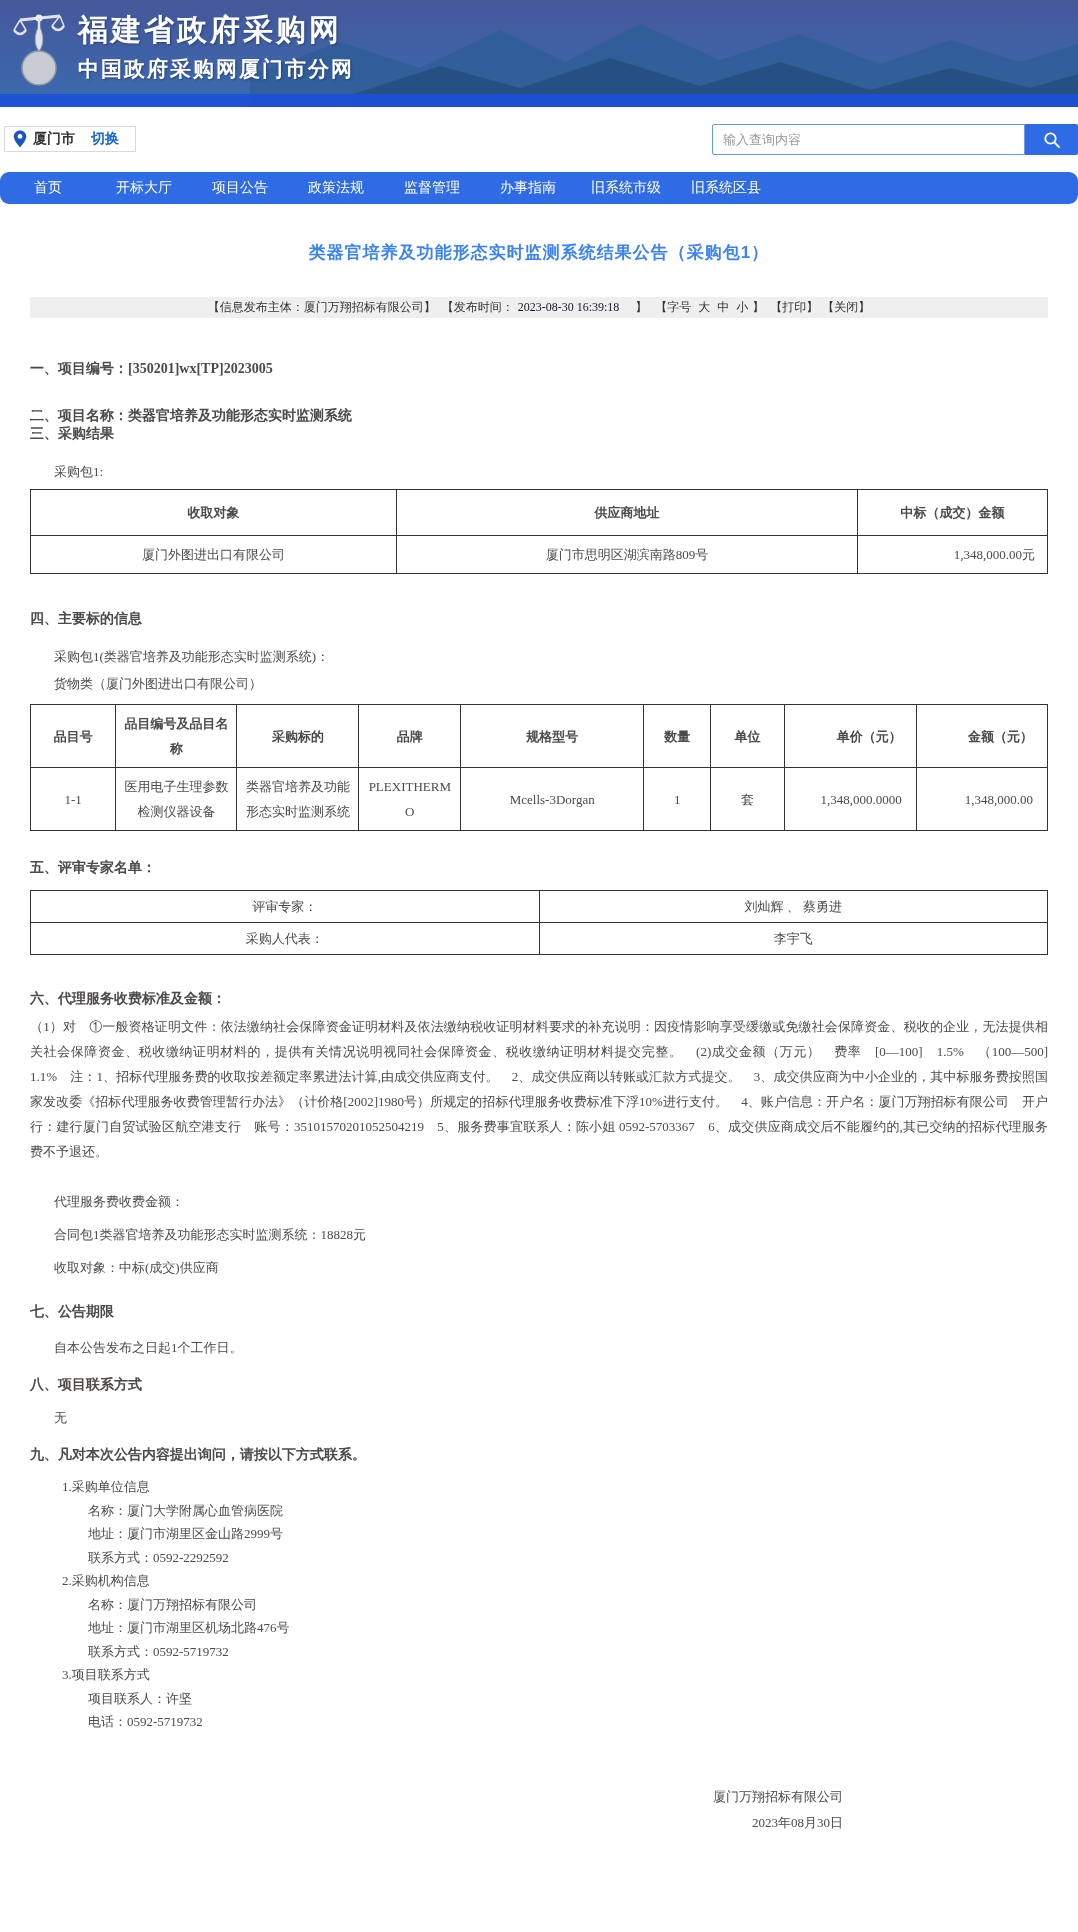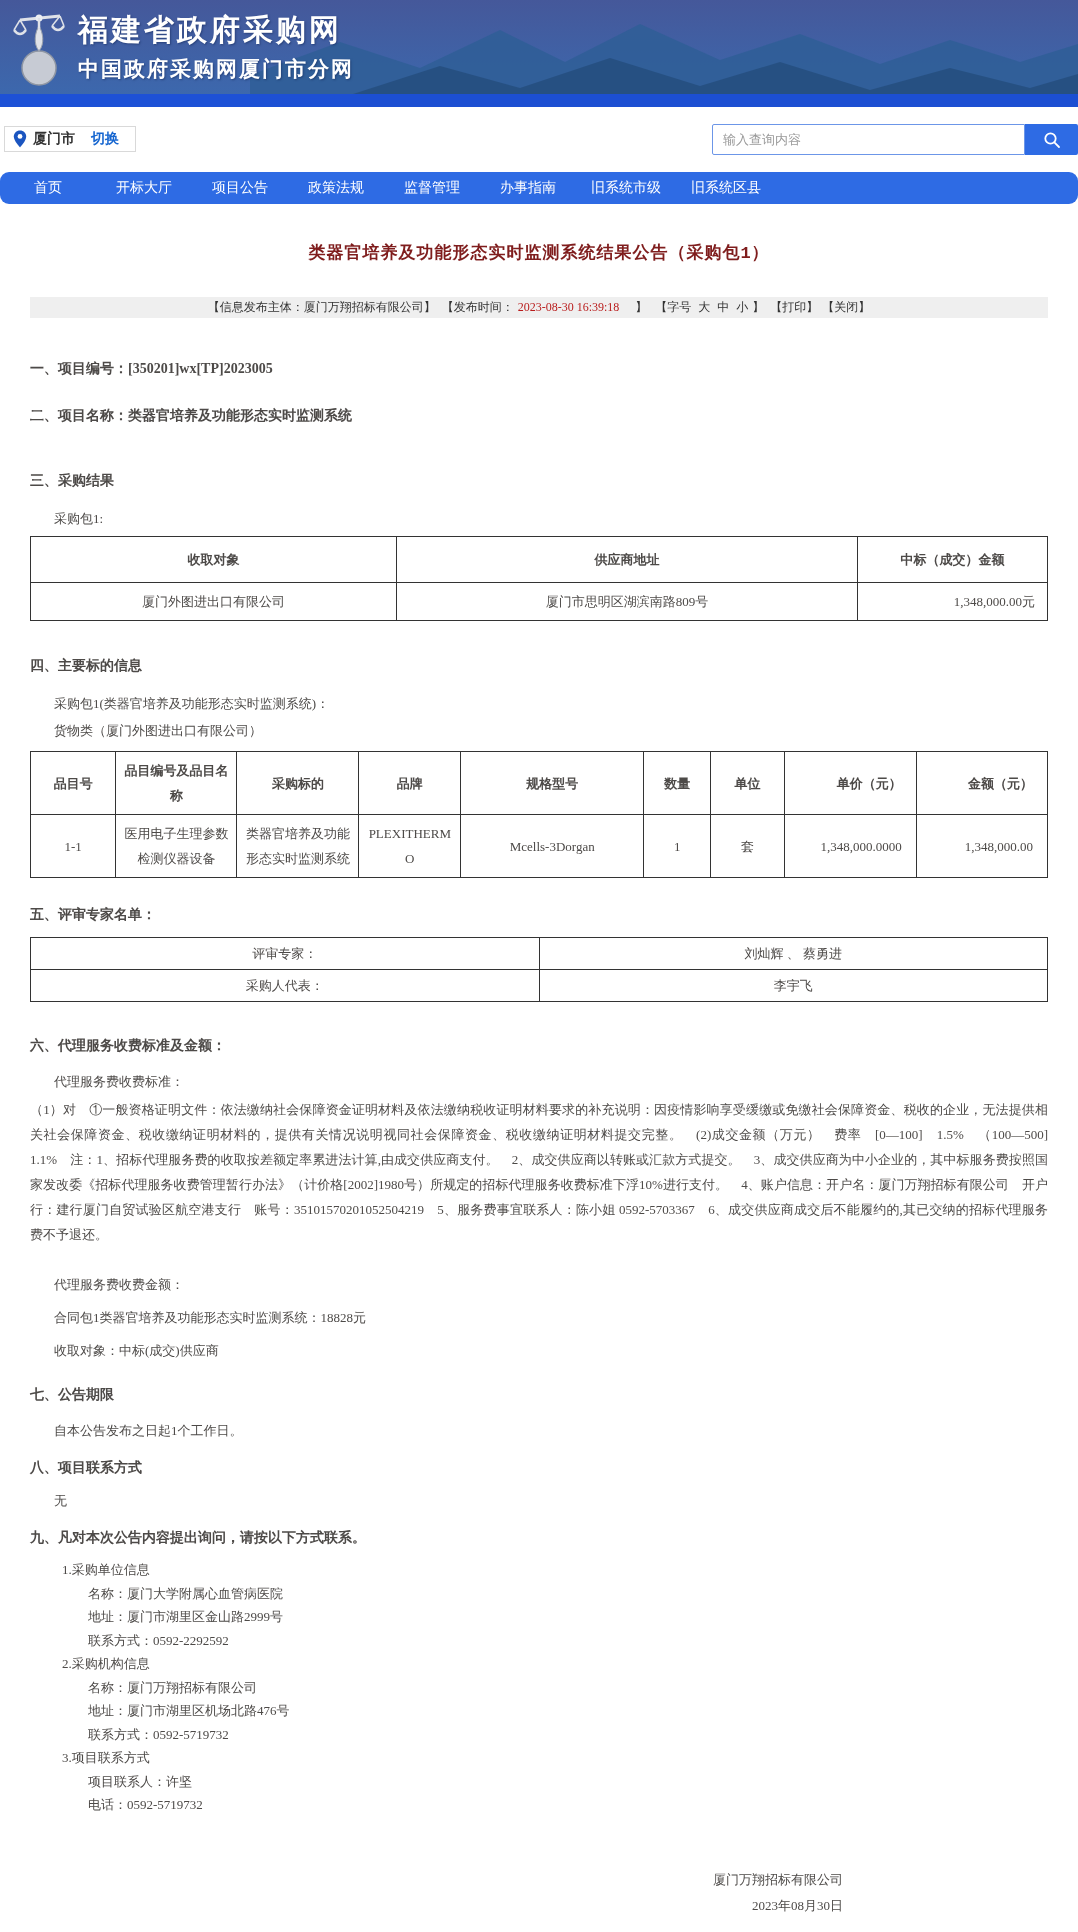--- a/index.html
+++ b/index.html
@@ -39,34 +39,34 @@
     display: flex; align-items: center; justify-content: center; cursor: pointer; }
 
   
   .main-nav { height: 32px; background: #2e6be4; display: flex; align-items: stretch; border-radius: 9px; }
   .main-nav a { width: 96px; color: #ffffff; font-size: 14px; text-decoration: none;
     display: flex; align-items: center; justify-content: center; cursor: pointer; }
   .main-nav a:nth-child(7), .main-nav a:nth-child(8) { width: 100px; }
 
   
   .content { padding: 0 30px; font-family: "Liberation Serif", "DejaVu Serif", serif; font-size: 13px; }
-  h1.page-title { font-family: Liberation Mono, monospace; font-size: 17px; font-weight: bold;
-    color: #7f1d1d; text-align: center; margin-top: 37px; letter-spacing: 1px; }
+  h1.page-title { font-family: Liberation Sans, sans-serif; font-size: 17px; font-weight: bold;
+    color: #3b82f6; text-align: center; margin-top: 37px; letter-spacing: 1px; }
   .meta-bar { margin-top: 33px; height: 21px; background: #efefef; font-size: 12px; color: #333;
     display: flex; align-items: center; justify-content: center; white-space: pre; }
   .meta-bar span, .meta-bar a { margin: 0 2px; }
   .meta-bar a { color: #333; text-decoration: none; cursor: pointer; }
-  .meta-time { color: #b91c1c; text-align: center; }
+  .meta-time { color: #0f172a; text-align: center; }
 
   .sec-h { font-size: 14px; font-weight: bold; line-height: 18px; }
   .line { line-height: 18px; }
   .ind1 { padding-left: 24px; }
   .para { line-height: 25px; margin-top: 6px; text-align: justify; }
 
-  .mt42 { margin-top: 42px; } .mt29 { margin-top: 29px; } .mt47 { margin-top: 47px; }
+  .mt42 { margin-top: 42px; } .mt29 { margin-top: 29px; } .mt47 { }
   .mt20 { margin-top: 20px; } .mt8 { margin-top: 8px; } .mt36 { margin-top: 36px; }
   .mt9 { margin-top: 9px; } .mt11 { margin-top: 11px; } .mt28 { margin-top: 28px; }
   .mt13 { margin-top: 13px; } .mt35 { margin-top: 35px; } .mt18 { margin-top: 18px; }
   .mt26 { margin-top: 26px; } .mt19 { margin-top: 19px; } .mt15 { margin-top: 15px; }
 
   table.tbl { width: 100%; border-collapse: collapse; table-layout: fixed; }
   table.tbl th, table.tbl td { border: 1px solid #333; text-align: center; font-weight: normal;
     font-size: 13px; color: #4d4a48; padding: 6px 5px; line-height: 25px; word-break: break-all; }
   table.tbl th { font-weight: bold; }
   table.result th { padding: 10px 5px; }
@@ -245,21 +245,20 @@
       <td>刘灿辉 、 蔡勇进</td>
     </tr>
     <tr>
       <td>采购人代表：</td>
       <td>李宇飞</td>
     </tr>
   </tbody>
     </table>
 
   <div class="sec-h mt35">六、代理服务收费标准及金额：</div>
-  <div class="line ind1 mt18">代理服务费收费标准：</div>
   <div class="para">（1）对　①一般资格证明文件：依法缴纳社会保障资金证明材料及依法缴纳税收证明材料要求的补充说明：因疫情影响享受缓缴或免缴社会保障资金、税收的企业，无法提供相关社会保障资金、税收缴纳证明材料的，提供有关情况说明视同社会保障资金、税收缴纳证明材料提交完整。　(2)成交金额（万元）　费率　[0—100]　1.5%　（100—500]　1.1%　注：1、招标代理服务费的收取按差额定率累进法计算,由成交供应商支付。　2、成交供应商以转账或汇款方式提交。　3、成交供应商为中小企业的，其中标服务费按照国家发改委《招标代理服务收费管理暂行办法》（计价格[2002]1980号）所规定的招标代理服务收费标准下浮10%进行支付。　4、账户信息：开户名：厦门万翔招标有限公司　开户行：建行厦门自贸试验区航空港支行　账号：35101570201052504219　5、服务费事宜联系人：陈小姐 0592-5703367　6、成交供应商成交后不能履约的,其已交纳的招标代理服务费不予退还。</div>
   <div class="line ind1 mt29">代理服务费收费金额：</div>
   <div class="line ind1 mt15">合同包1类器官培养及功能形态实时监测系统：18828元</div>
   <div class="line ind1 mt15">收取对象：中标(成交)供应商</div>
 
   <div class="sec-h mt26">七、公告期限</div>
   <div class="line ind1 mt18">自本公告发布之日起1个工作日。</div>
 
   <div class="sec-h mt19">八、项目联系方式</div>
   <div class="line ind1 mt15">无</div>

